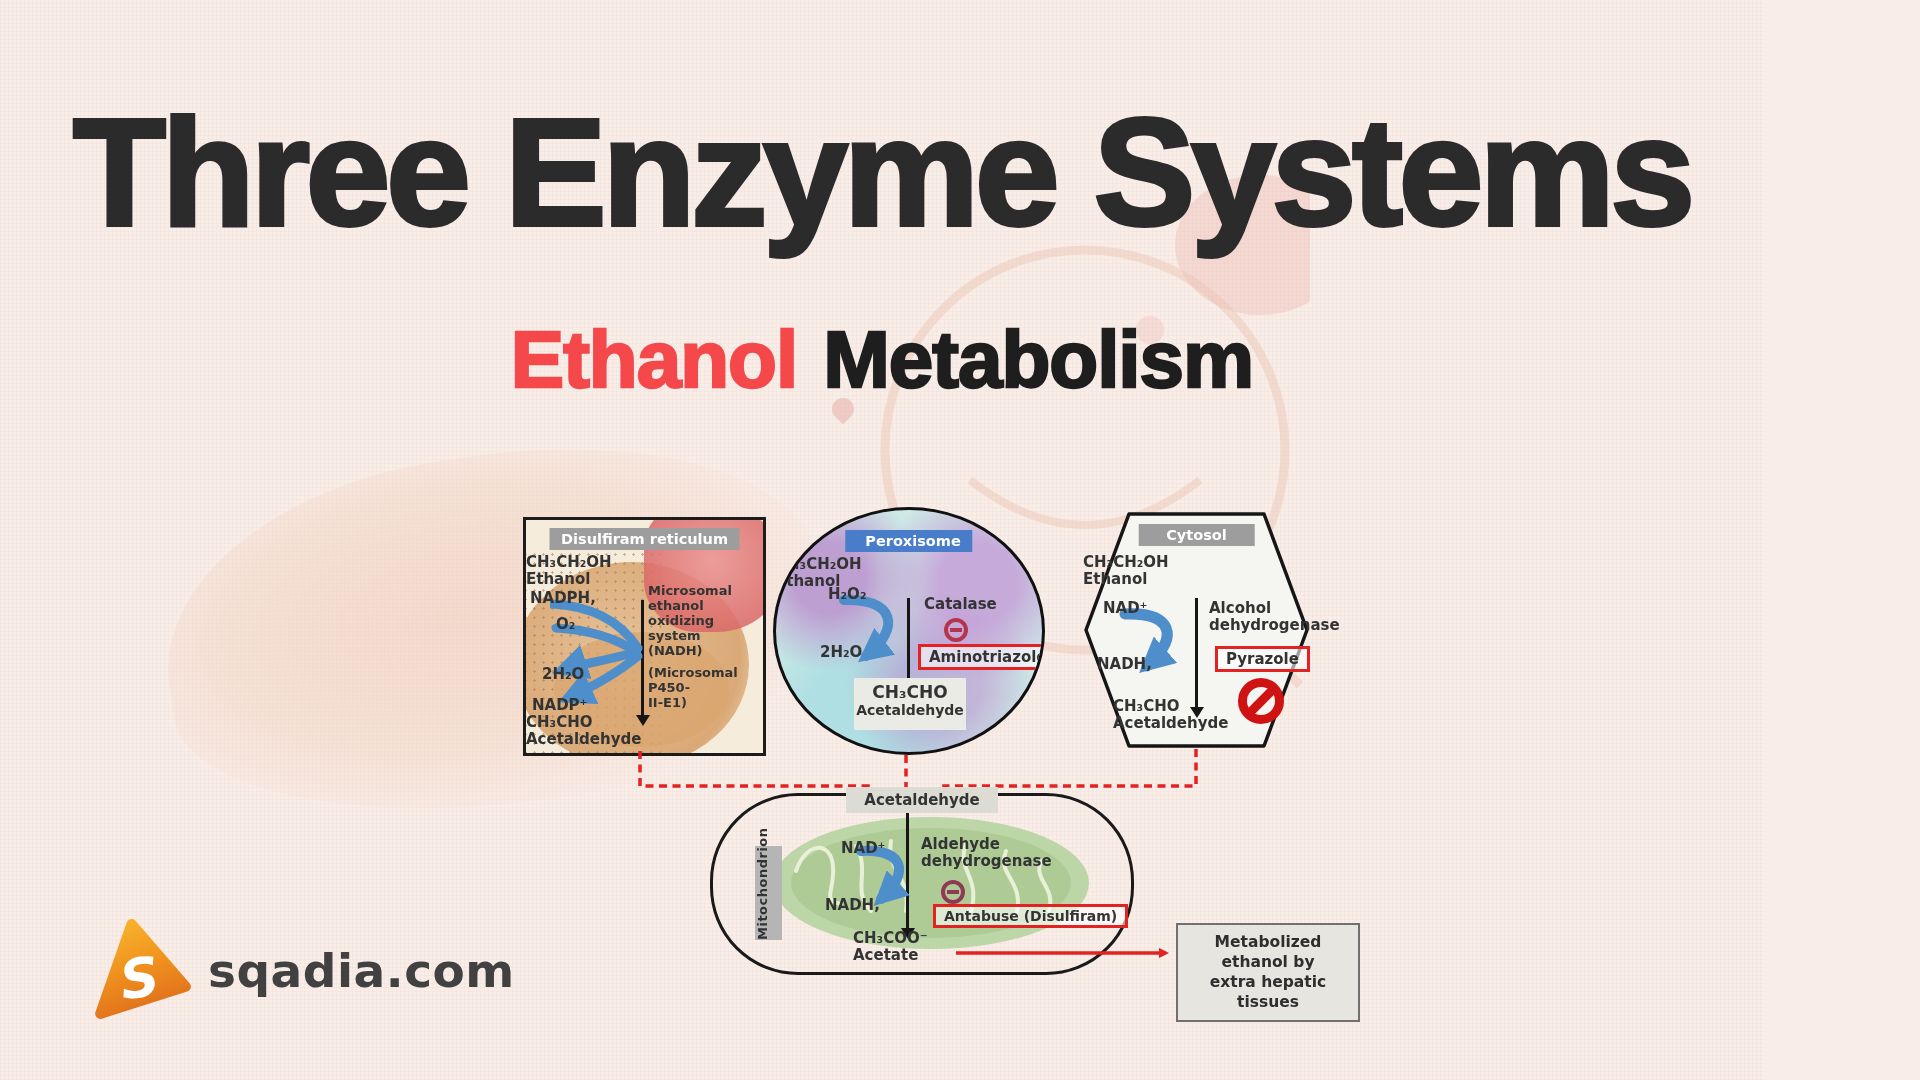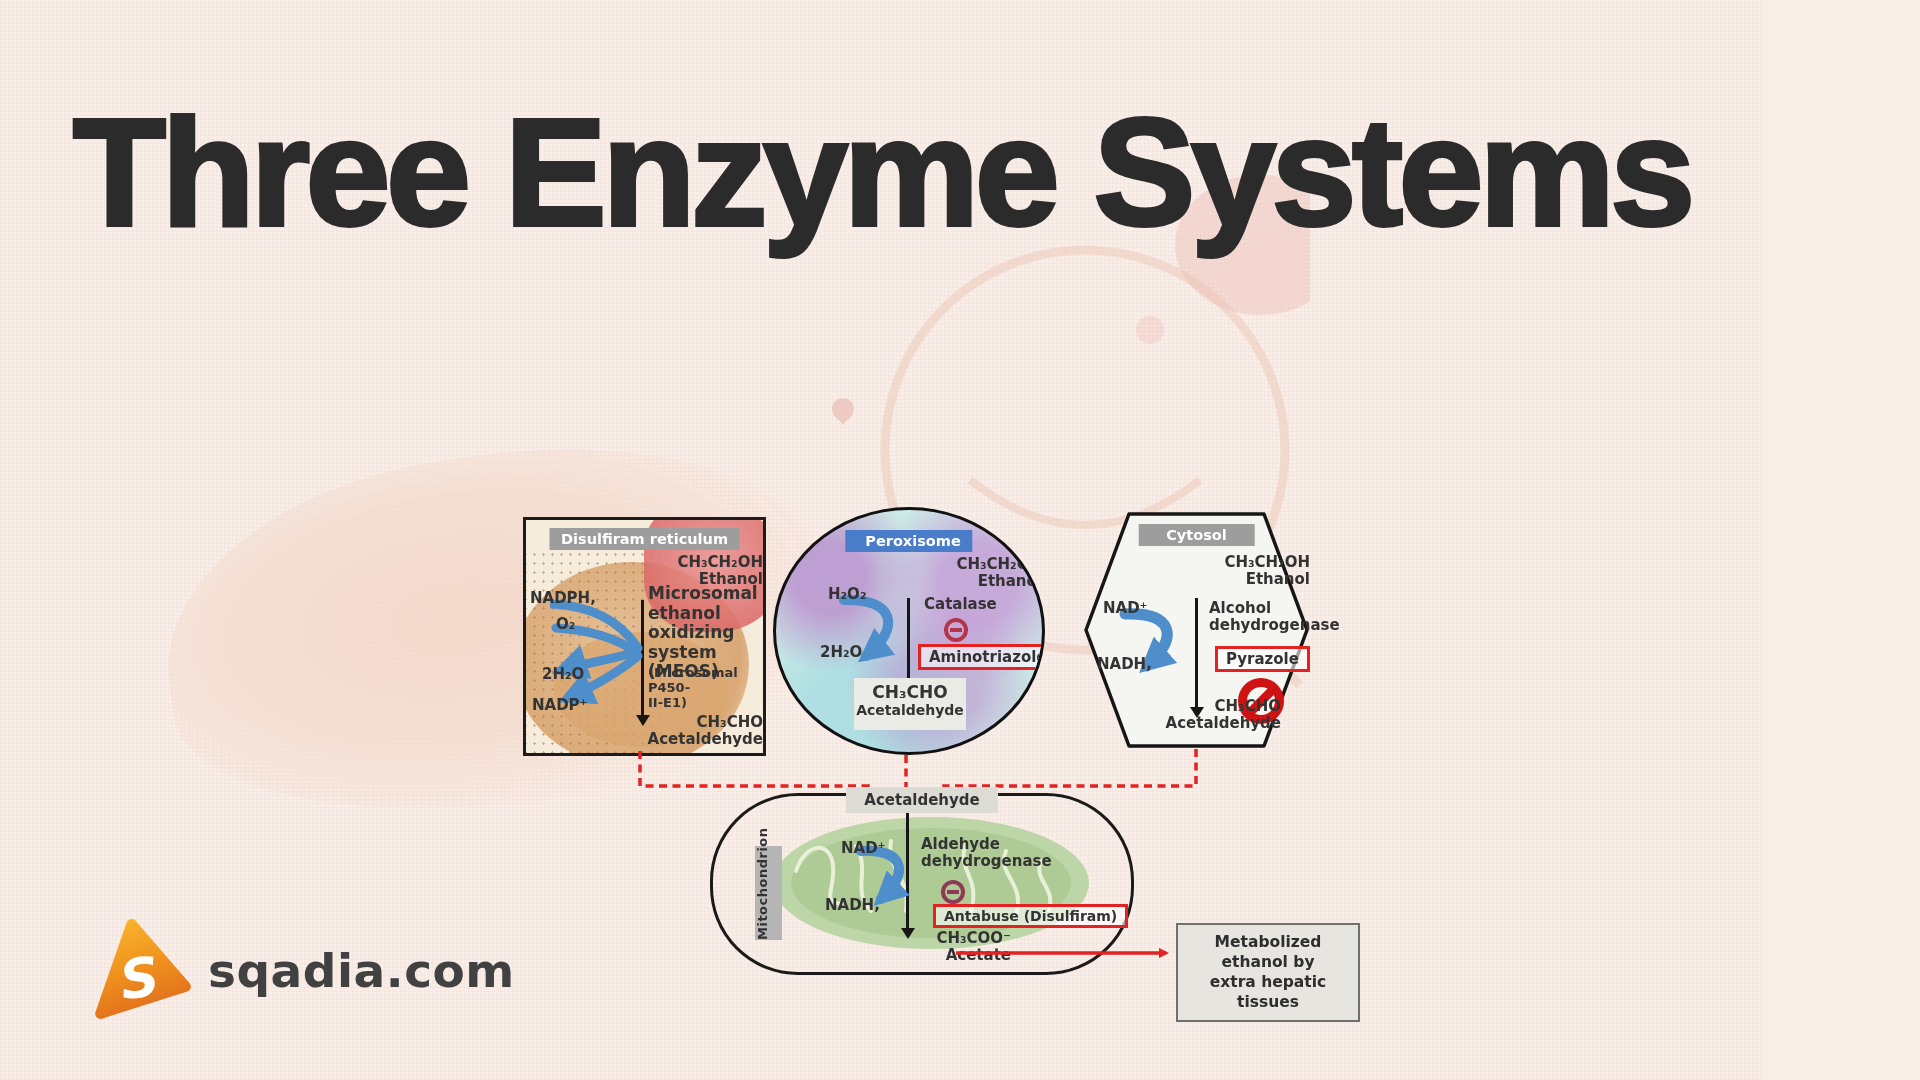--- a/index.html
+++ b/index.html
@@ -19,21 +19,21 @@
   
   .title{position:absolute;top:96px;left:0;width:100%;text-align:center;
     font-family:"Liberation Sans",sans-serif;font-weight:bold;font-size:152px;line-height:1;
     letter-spacing:-4px;color:#2b2b2b;-webkit-text-stroke:4px #2b2b2b;}
   .subtitle{position:absolute;top:320px;left:0;width:100%;text-align:center;
     font-family:"Liberation Sans",sans-serif;font-weight:bold;font-size:80px;line-height:1;
     letter-spacing:-1px;color:#1e1e1e;-webkit-text-stroke:2.5px currentColor;}
   .subtitle .accent{color:#f4484b;margin-right:26px;-webkit-text-stroke:2.5px #f4484b;}
   
   .dtext{position:absolute;font-weight:bold;color:#333;font-size:15px;line-height:1.15;white-space:nowrap;}
-  .center{text-align:right;padding-left:48px;}
+  .center{text-align:left;}
   .chip{position:absolute;left:50%;transform:translateX(-50%);background:#9d9d9d;color:#fff;
     font-weight:bold;font-size:14.5px;padding:3px 12px;white-space:nowrap;}
   .varrow{position:absolute;width:3px;background:#161616;}
   .varrow::after{content:'';position:absolute;bottom:-10px;left:50%;transform:translateX(-50%);
     border:7px solid transparent;border-top:11px solid #161616;border-bottom:0;}
   .inhibitor-box{position:absolute;border:3px solid #e32222;background:rgba(255,255,255,.6);
     color:#333;font-weight:bold;font-size:15px;padding:1px 8px;white-space:nowrap;}
   .circle-minus{position:absolute;width:24px;height:24px;border:4px solid #b5344c;border-radius:50%;box-sizing:border-box;}
   .circle-minus::before{content:'';position:absolute;left:2px;right:2px;top:50%;height:4px;margin-top:-2px;background:#b5344c;}
   .circle-minus.dark{border-color:#8e3a55;}
@@ -100,20 +100,23 @@
     <path d="M140 330 Q255 420 370 330" fill="none" stroke="#ecc9b8" stroke-width="8"></path>
     <path d="M390 455 L470 535" stroke="#ecc9b8" stroke-width="9"></path>
     <path d="M420 575 Q480 585 520 540" fill="none" stroke="#ecc9b8" stroke-width="9"></path>
     <ellipse cx="430" cy="95" rx="85" ry="70" fill="#e5968c" opacity="0.45"></ellipse>
     <circle cx="320" cy="180" r="14" fill="#e5968c" opacity="0.4"></circle>
     <circle cx="520" cy="190" r="10" fill="#e5968c" opacity="0.4"></circle>
   </svg>
   <div class="wm-drop"></div>
 
   <div class="title">Three Enzyme Systems</div>
+  <div class="subtitle">
+    <span class="accent">Ethanol</span><span>Metabolism</span>
+  </div>
 
   <div class="panel-er">
     <div class="er-liver"></div>
     <div class="er-dots"></div>
     <div class="er-meat"></div>
     <div class="er-inner"></div>
     <div class="chip" style="top:8px;">Disulfiram reticulum</div>
     <div class="dtext center" style="left:0;right:0;top:34px;">
       <div>CH₃CH₂OH</div>
       <div>Ethanol</div>
@@ -129,24 +132,24 @@
         <path d="M2 18 C 45 20, 72 38, 88 62"></path>
         <path d="M6 42 C 42 44, 66 52, 86 66"></path>
         <path d="M86 66 C 60 74, 30 78, 12 84" marker-end="url(#bh)"></path>
         <path d="M88 70 C 66 88, 40 102, 18 112" marker-end="url(#bh)"></path>
       </g>
     </svg>
     <div class="dtext" style="left:4px;top:70px;">NADPH,</div>
     <div class="dtext" style="left:30px;top:96px;">O₂</div>
     <div class="dtext" style="left:16px;top:146px;">2H₂O</div>
     <div class="dtext" style="left:6px;top:177px;">NADP⁺</div>
-    <div class="dtext" style="left:122px;top:64px;font-size:17px;white-space:normal;width:112px;">
+    <div class="dtext" style="left:122px;top:64px;font-size:13px;white-space:normal;width:112px;">
       <div>Microsomal ethanol</div>
       <div>oxidizing system</div>
-      <div>(MEOS)</div>
+      <div>(NADH)</div>
     </div>
     <div class="dtext" style="left:122px;top:146px;font-size:13px;white-space:normal;width:112px;">
       <div>(Microsomal P450-</div>
       <div>II-E1)</div>
     </div>
     <div class="dtext center" style="left:0;right:0;top:194px;">
       <div>CH₃CHO</div>
       <div>Acetaldehyde</div>
     </div>
   </div>

